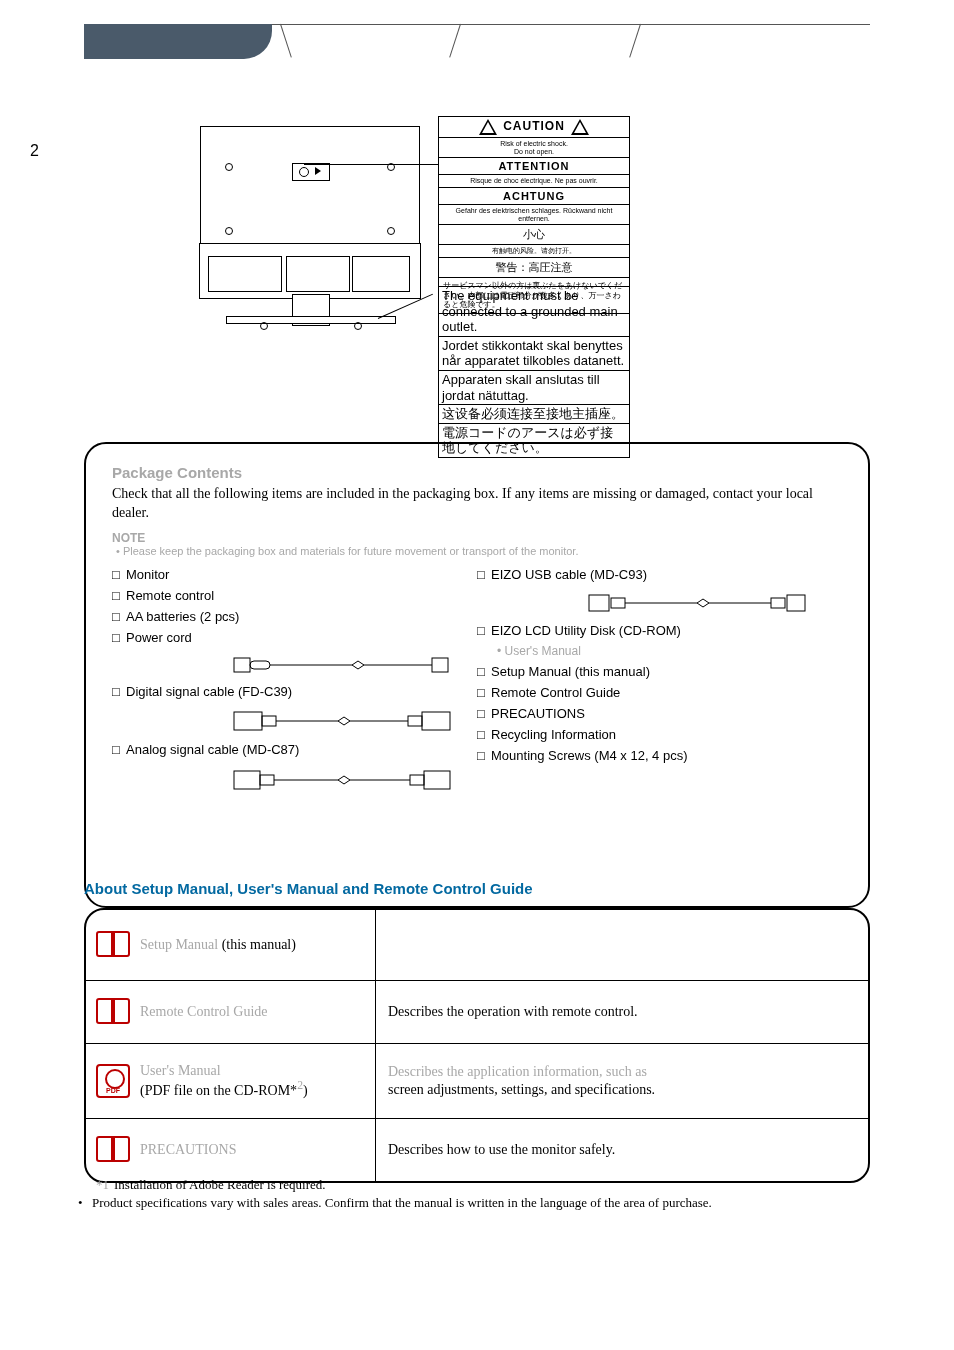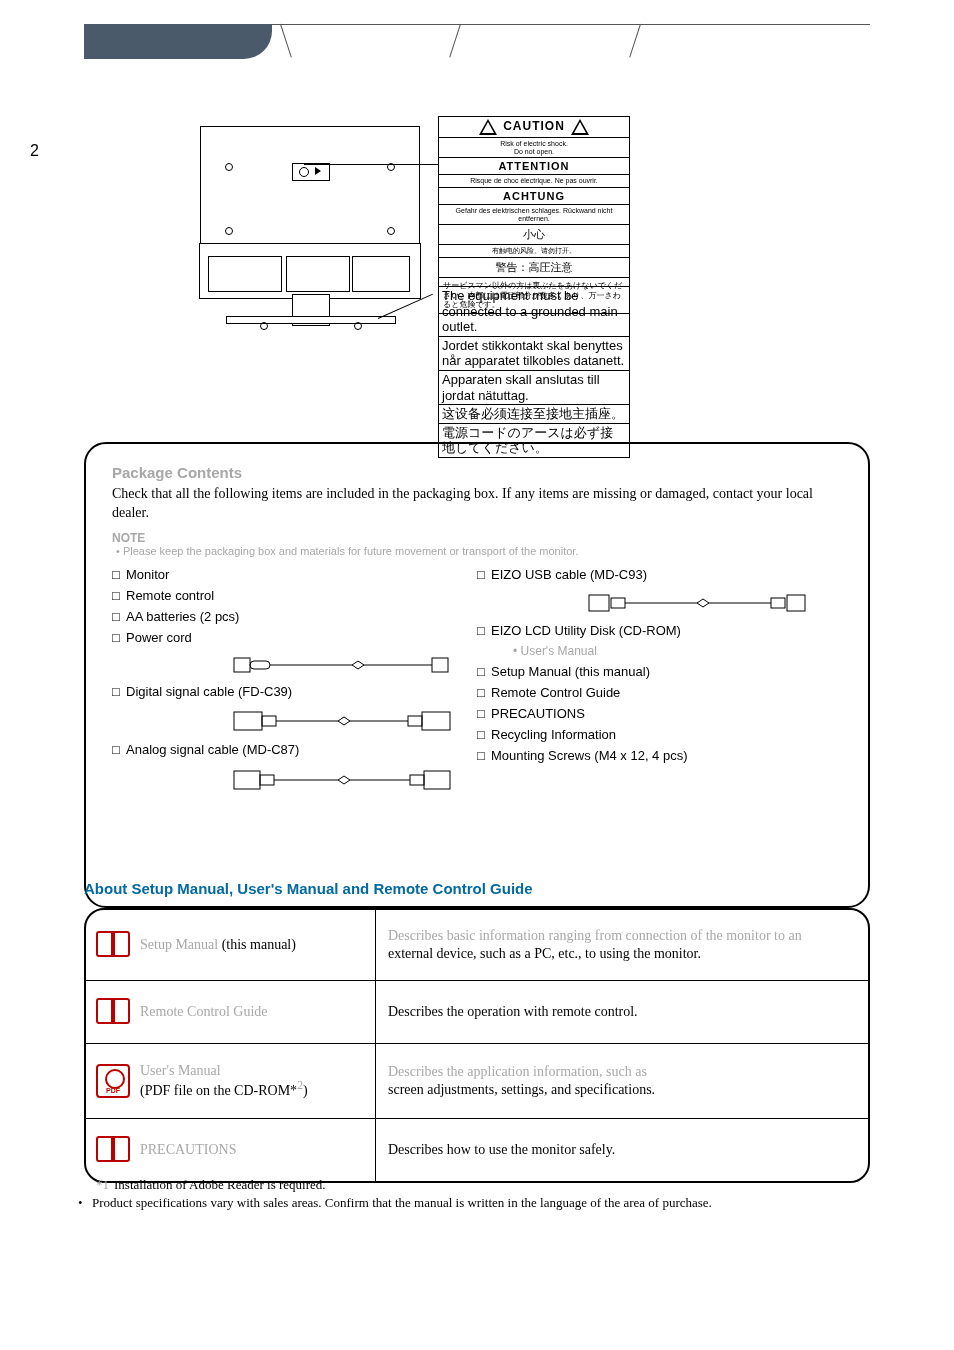--- a/index.html
+++ b/index.html
@@ -392,46 +392,40 @@
           <rect x="2" y="4" width="20" height="16" fill="none" stroke="#000"></rect>
           <rect x="24" y="7" width="14" height="10" fill="none" stroke="#000"></rect>
           <line x1="38" y1="12" x2="110" y2="12" stroke="#000"></line>
           <path d="M110 12 l6 -4 l6 4 l-6 4 z" fill="none" stroke="#000"></path>
           <line x1="122" y1="12" x2="184" y2="12" stroke="#000"></line>
           <rect x="184" y="7" width="14" height="10" fill="none" stroke="#000"></rect>
           <rect x="200" y="4" width="18" height="16" fill="none" stroke="#000"></rect>
         </svg>
       </div>
       <div class="row"><span class="chk">□</span><span>EIZO LCD Utility Disk (CD-ROM)</span></div>
-      <div class="row gray" style="margin-left:36px; font-size:12px;"><span>• User's Manual</span></div>
+      <div class="row gray" style="margin-left:20px; font-size:12px;"><span>• User's Manual</span></div>
       <div class="row"><span class="chk">□</span><span>Setup Manual (this manual)</span></div>
       <div class="row"><span class="chk">□</span><span>Remote Control Guide</span></div>
       <div class="row"><span class="chk">□</span><span>PRECAUTIONS</span></div>
       <div class="row"><span class="chk">□</span><span>Recycling Information</span></div>
       <div class="row"><span class="chk">□</span><span>Mounting Screws (M4 x 12, 4 pcs)</span></div>
     </div>
   </div>
 </div>
 
 <div class="manuals-head">About Setup Manual, User's Manual and Remote Control Guide</div>
 
 <div class="man-table">
   <div class="man-row">
     <div class="man-left">
       <span class="book-icon"></span>
       <span>
         <span class="gray">Setup Manual</span>
         <span>(this manual)</span>
       </span>
-    </div>
-    <div class="man-right">
-      <div class="man-right-inner">
-        <span class="gray">Describes basic information ranging from connection of the monitor to an</span><br>
-        <span>external device, such as a PC, etc., to using the monitor.</span>
-      </div>
     </div>
   </div>
   <div class="man-row">
     <div class="man-left">
       <span class="book-icon"></span>
       <span class="gray">Remote Control Guide</span>
     </div>
     <div class="man-right">
       <span>Describes the operation with remote control.</span>
     </div>

